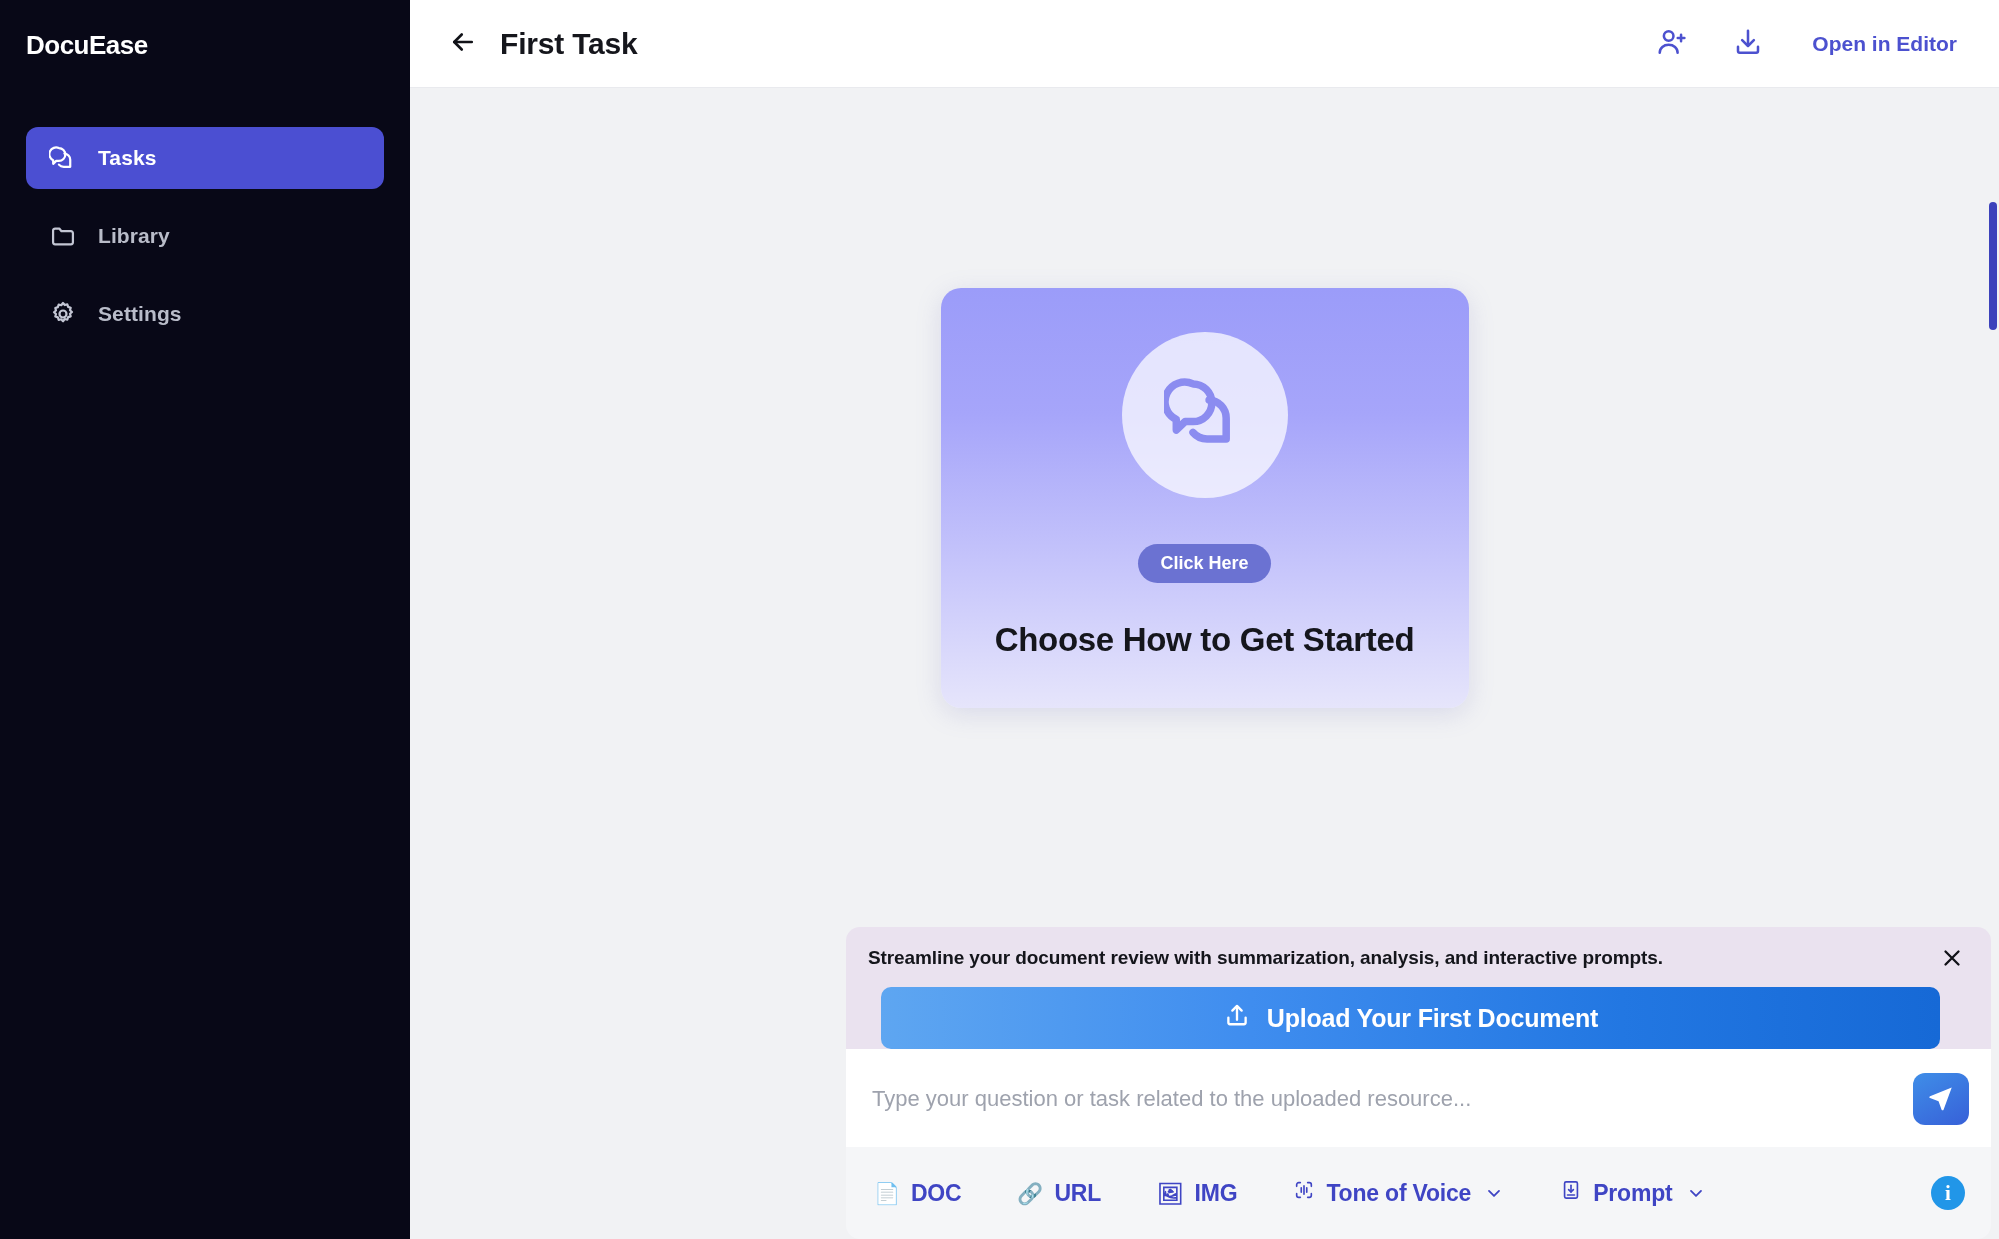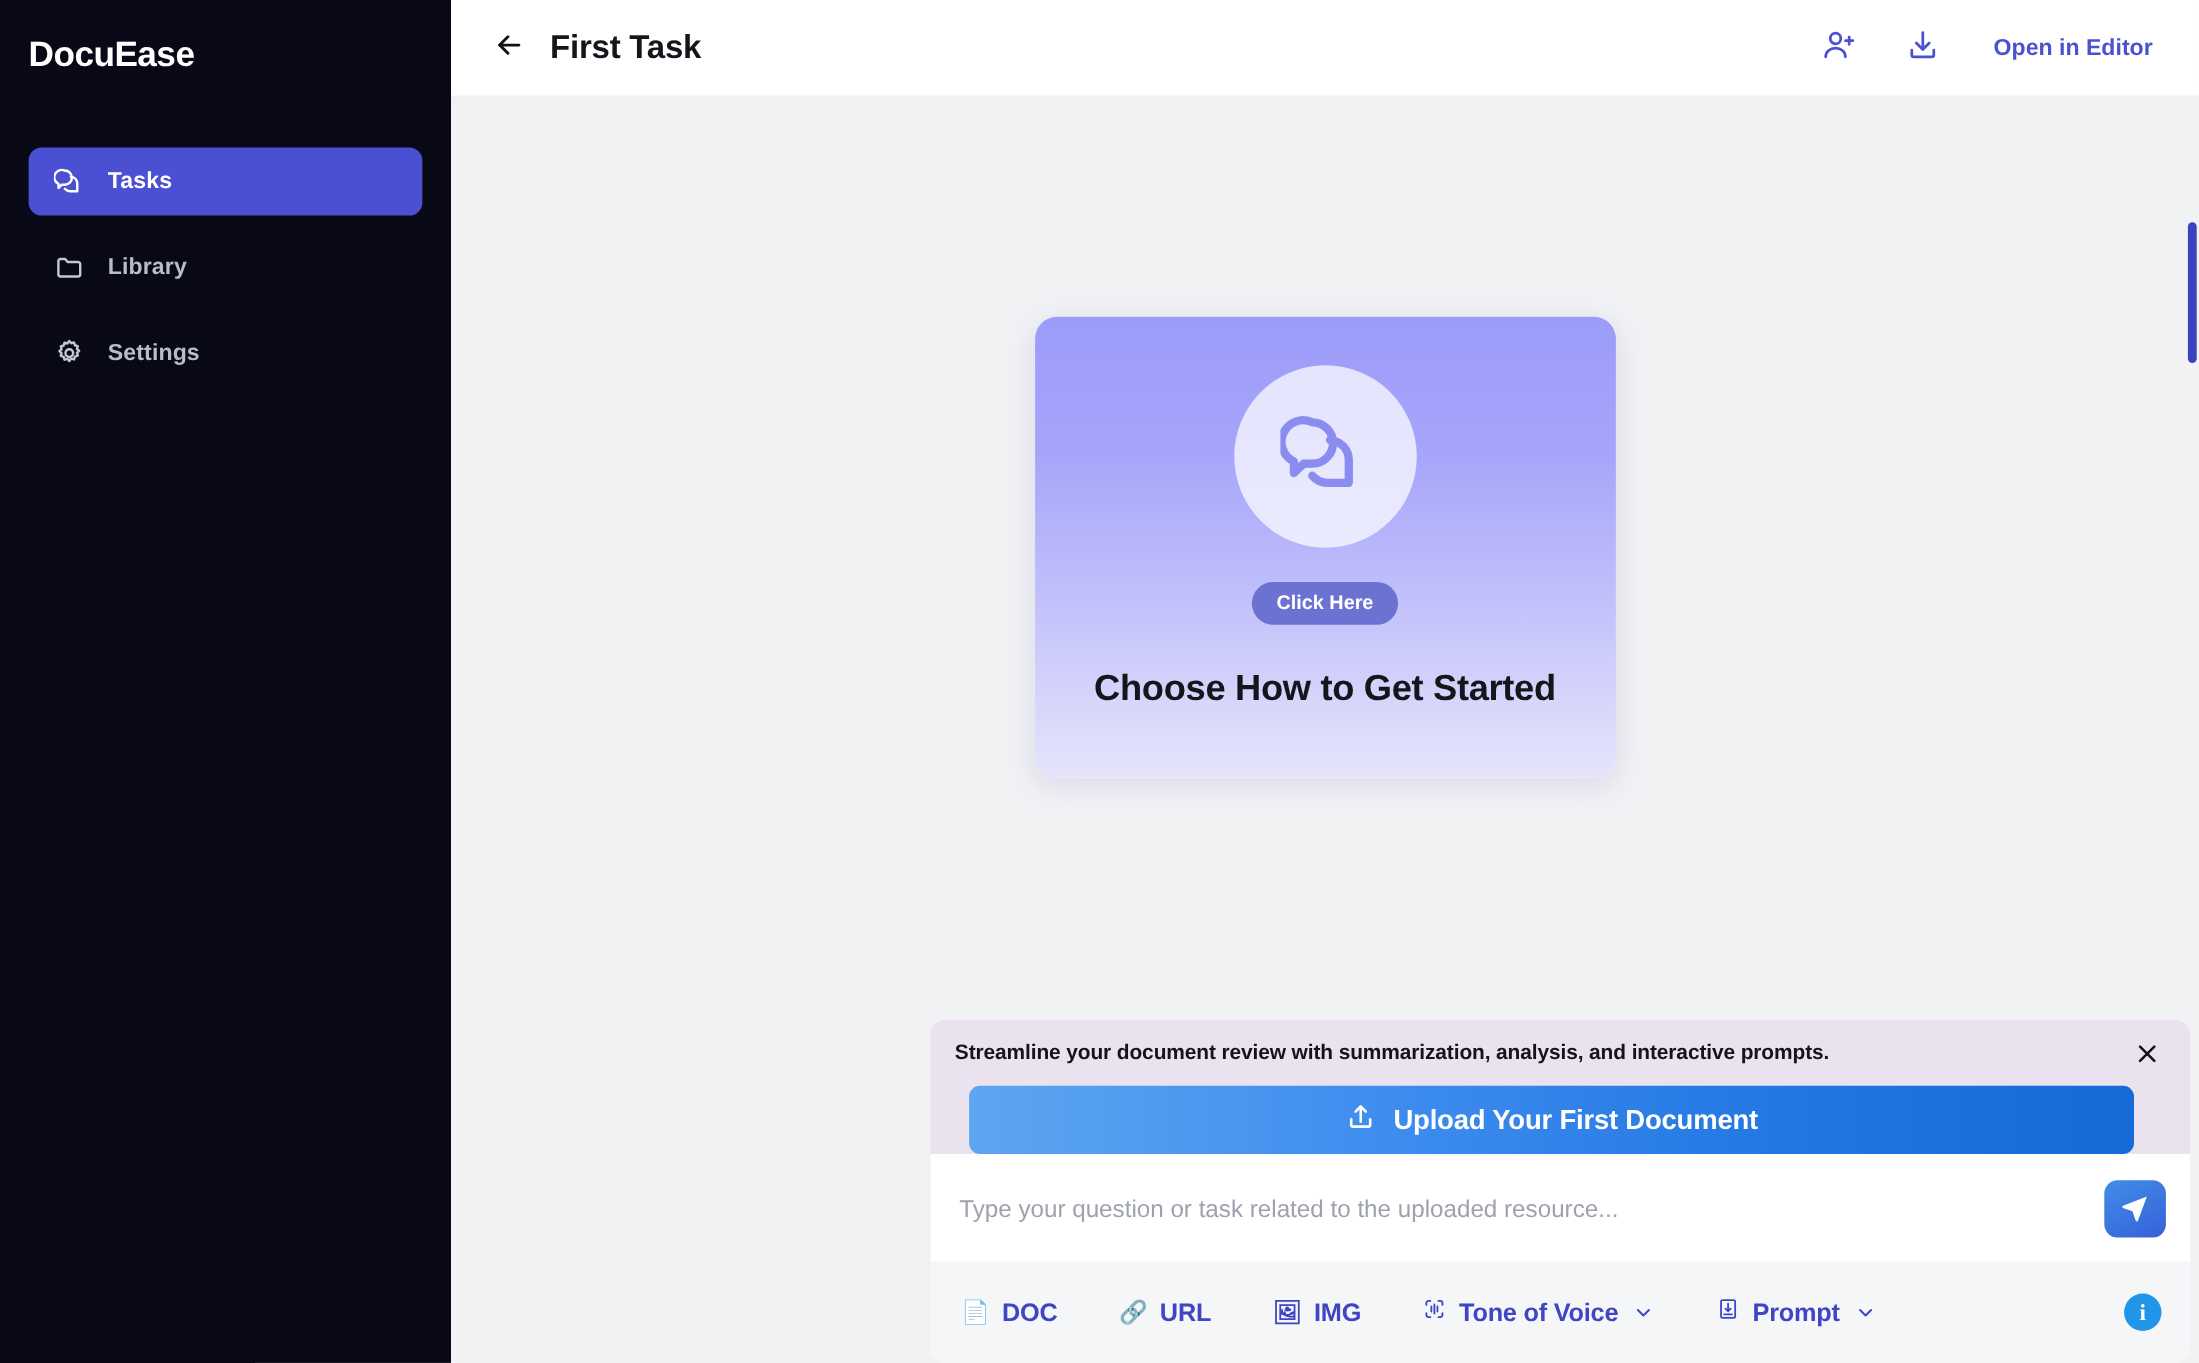--- a/index.html
+++ b/index.html
@@ -14,21 +14,21 @@
 
   
   .sidebar {
     width: 410px; flex: 0 0 410px; height: 1239px;
     background: #080817;
     padding: 0 26px;
     position: relative;
   }
   .brand {
     color: #ffffff;
-    font-size: 32px; font-weight: 700;
+    font-size: 26px; font-weight: 700;
     letter-spacing: -0.5px;
     padding: 30px 0 0 0;
     margin-left: 0px;
     line-height: 1.2;
   }
   .nav { margin-top: 66px; }
   .nav-item {
     display: flex; align-items: center; gap: 20px;
     height: 62px; border-radius: 12px;
     padding: 0 22px; margin-bottom: 16px;
@@ -77,21 +77,21 @@
     padding-top: 44px;
     cursor: pointer;
   }
   .gs-circle {
     width: 166px; height: 166px; border-radius: 50%;
     background: rgba(255,255,255,.72);
     display: flex; align-items: center; justify-content: center;
   }
   .gs-circle svg { width: 82px; height: 82px; stroke: #8b8cf0; fill: none; stroke-width: 2.2; stroke-linecap: round; stroke-linejoin: round; }
   .gs-badge {
-    margin-top: 31px;
+    margin-top: 46px;
     background: #6b72d2; color: #ffffff;
     font-size: 18px; font-weight: 600;
     border-radius: 999px; padding: 9px 22px;
     cursor: pointer;
   }
   .gs-title {
     margin-top: 38px;
     font-size: 33px; font-weight: 700; color: #15161c;
     letter-spacing: -0.3px;
   }

